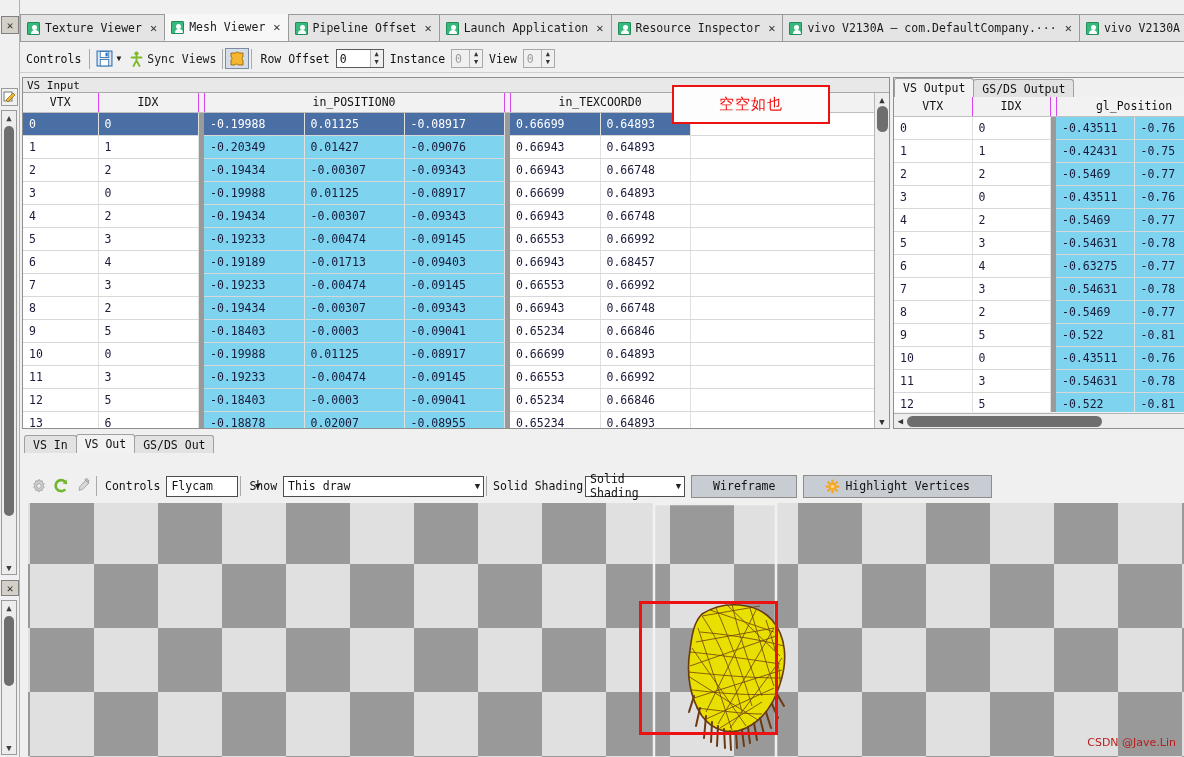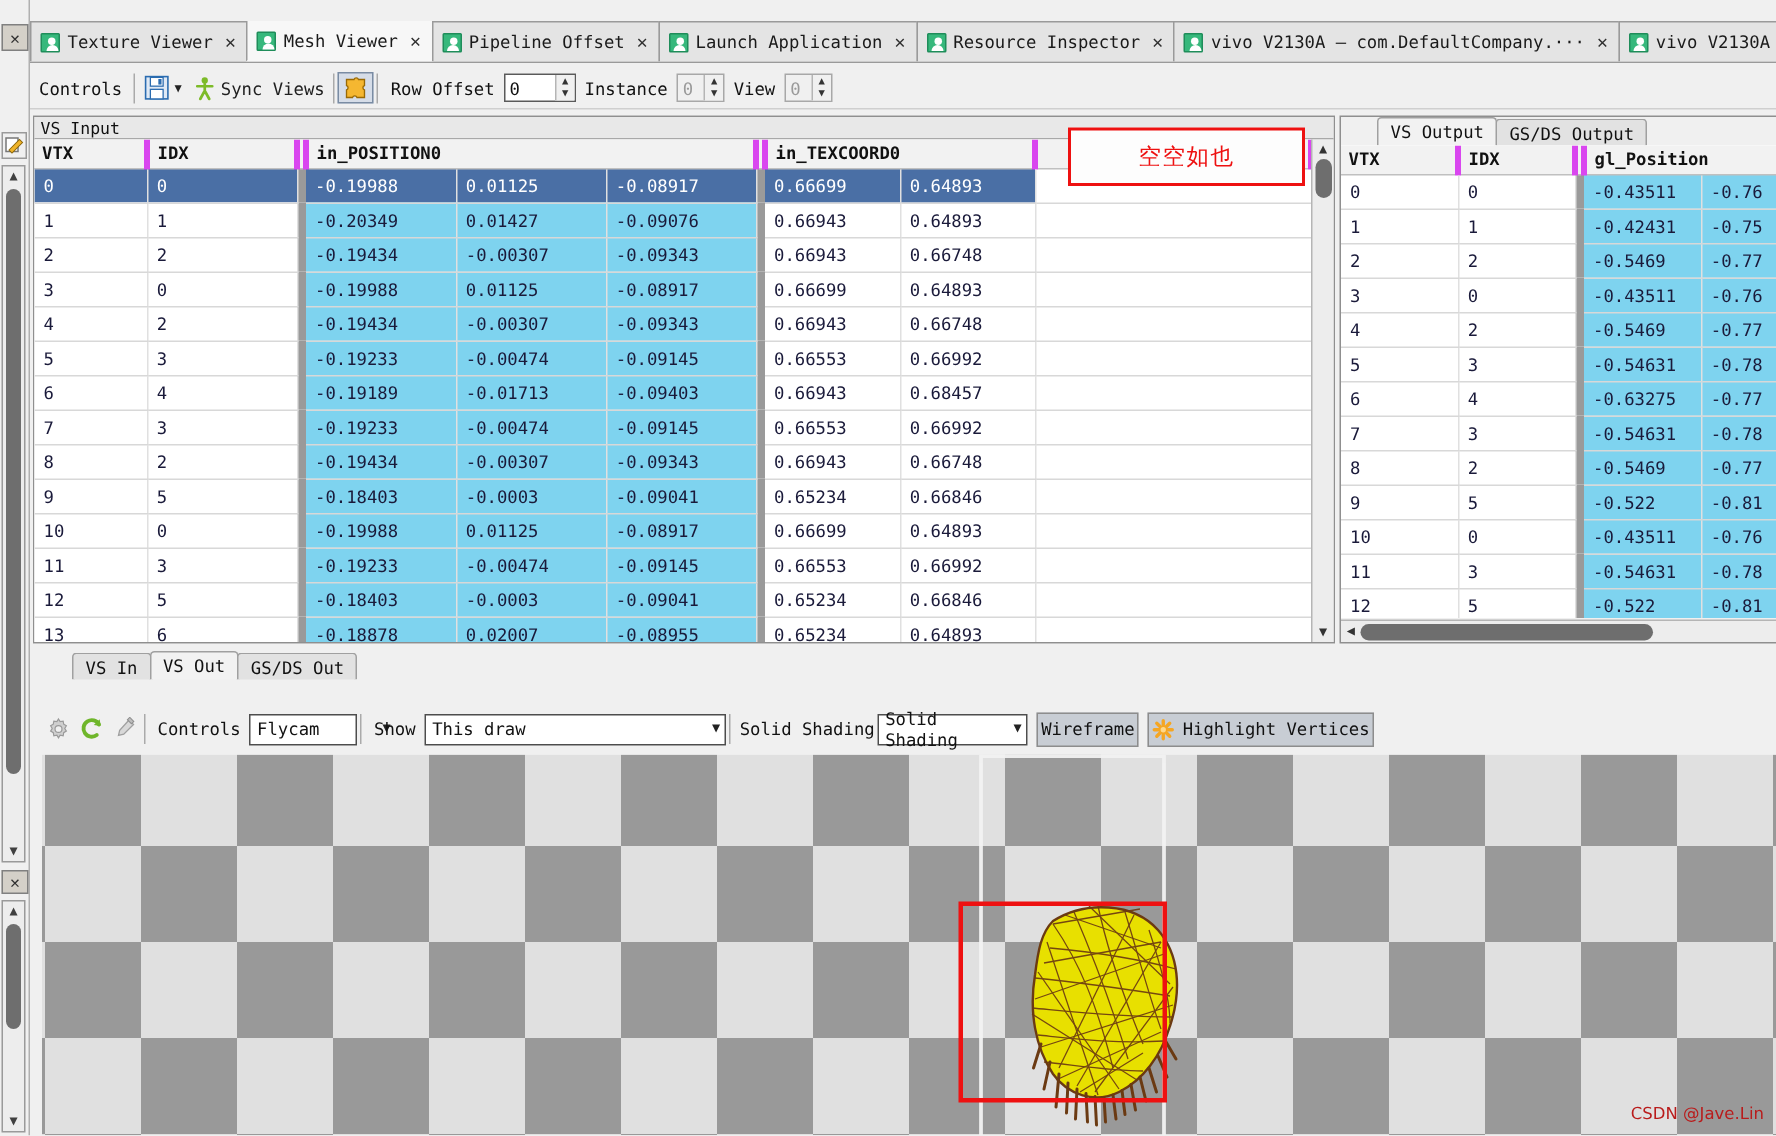--- a/index.html
+++ b/index.html
@@ -120,35 +120,35 @@
 
   
   .panel {
     position: absolute; background: #ffffff;
     border: 1px solid #8f8f8f;
   }
   .panel-title {
     height: 15px; background: #e8e8e8; border-bottom: 1px solid #a8a8a8;
     font-size: 11px; padding-left: 4px; line-height: 15px; color: #111;
   }
-  .ptabs { height: 19px; background: #f0f0f0; display: flex; align-items: flex-end; margin-left: 24px; }
+  .ptabs { height: 19px; background: #f0f0f0; display: flex; align-items: flex-end; }
   .ptab {
     height: 18px; line-height: 18px; padding: 0 8px;
     background: #e2e2e2; border: 1px solid #a0a0a0; border-bottom: none;
     font-size: 11.5px; margin-right: -1px; color: #111;
     border-radius: 3px 3px 0 0;
   }
   .ptab.active { background: #f2f2f2; height: 19px; }
 
   
   .tbl-wrap { position: absolute; overflow: hidden; background: #fff; }
   table.grid { border-collapse: collapse; table-layout: fixed; font-size: 11.5px; }
   table.grid th {
-    background: #f2f2f2; font-weight: bold; text-align: left;
-    padding: 2px 5px; border-right: 4px solid #d946ef;
+    background: #f2f2f2; font-weight: normal; text-align: center;
+    padding: 2px 5px; border-right: 1px solid #d946ef;
     border-bottom: 1px solid #c0c0c0; color: #111;
     height: 19px; white-space: nowrap;
   }
   table.grid td {
     padding: 2px 6px; height: 23px; border-bottom: 1px solid #d8d8d8;
     border-right: 1px solid #e0e0e0; white-space: nowrap; color: #1a1a3a;
   }
   td.num { text-align: left; }
   .c-vtx, .c-idx { background: #ffffff; border-right: 1px solid #c9c9c9; }
   .c-hl { background: #7ed3ef; }
@@ -196,21 +196,21 @@
     width: 22px; height: 22px; display: flex; align-items: center; justify-content: center;
   }
   .sel {
     height: 21px; border: 1px solid #4d4d4d; background: #ffffff;
     display: flex; align-items: center; justify-content: space-between;
     padding: 0 3px 0 4px; font-size: 11.5px; color: #111;
   }
   .sel .cv { font-size: 9px; color: #222; margin-left: 6px; }
   .pbtn {
     height: 23px; border: 1px solid #8d8d8d; background: #c8cdd4;
-    display: flex; align-items: center; gap: 5px; padding: 0 2px;
+    display: flex; align-items: center; gap: 5px; padding: 0 21px;
     font-size: 11.5px; color: #111;
   }
   .canvas3d { position: absolute; overflow: hidden; }
   .watermark {
     position: absolute; right: 8px; bottom: 8px;
     font-size: 11px; color: #b91c1c;
     font-family: "DejaVu Sans", "Liberation Sans", sans-serif;
   }
 </style>
 </head>
@@ -529,21 +529,21 @@
     </div>
     <div class="sb-v" style="right:0; top:15px; height:335px;">
       <div class="ar">▲</div>
       <div class="tr">
         <div class="th" style="top:0; height:26px;"></div>
       </div>
       <div class="ar">▼</div>
     </div>
   </div>
 
-  <div class="annot-box" style="left:712px; top:85px; width:158px; height:39px;">
+  <div class="annot-box" style="left:672px; top:85px; width:158px; height:39px;">
     <span class="annot-text">空空如也</span>
   </div>
 
   <div class="panel" style="left:893px; top:77px; width:292px; height:352px; background:#f0f0f0; border-left:1px solid #8f8f8f;">
     <div class="ptabs">
       <div class="ptab active">
         <span>VS Output</span>
       </div>
       <div class="ptab">
         <span>GS/DS Output</span>

